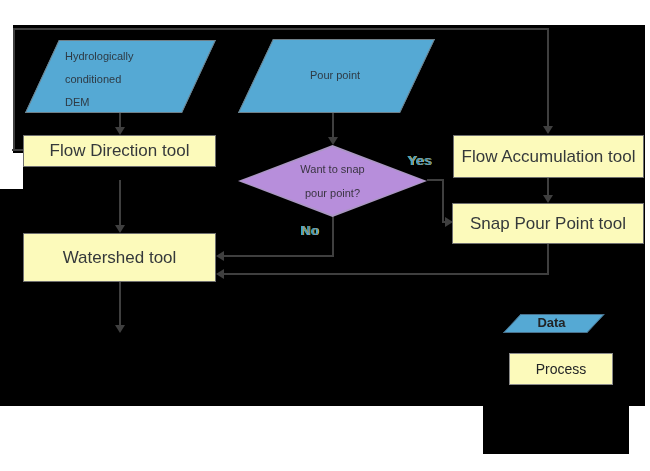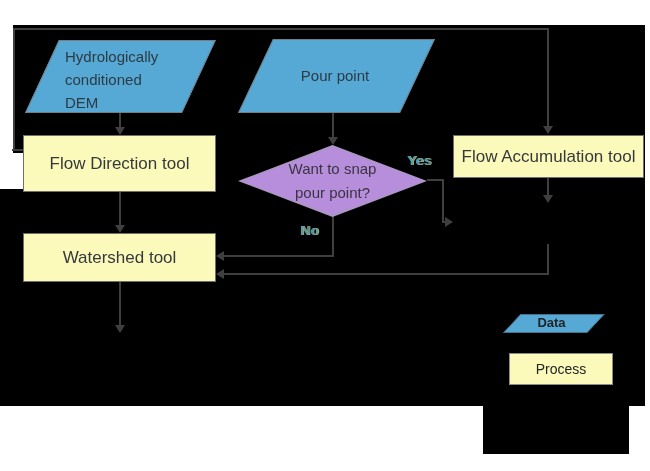--- a/index.html
+++ b/index.html
@@ -11,21 +11,21 @@
   .ah{position:absolute;width:0;height:0;}
   .ah-down{border-left:5px solid transparent;border-right:5px solid transparent;border-top:8px solid #3f3f3f;}
   .ah-left{border-top:5px solid transparent;border-bottom:5px solid transparent;border-right:8px solid #3f3f3f;}
   .ah-right{border-top:5px solid transparent;border-bottom:5px solid transparent;border-left:8px solid #3f3f3f;}
   
   .node{position:absolute;}
   .par{position:absolute;background:#55a9d4;border:1px solid #6f7f88;transform-origin:0 100%;}
   .box{position:absolute;box-sizing:border-box;background:#fcfabb;border:1.5px solid #6f6f6f;
        display:flex;align-items:center;justify-content:center;font-size:17px;color:#35393b;}
   .lbl{position:absolute;left:0;top:0;right:0;bottom:0;display:flex;align-items:center;
-       justify-content:center;font-size:15px;color:#2e3a44;text-align:center;}
+       justify-content:center;font-size:11px;color:#2e3a44;text-align:center;}
   .diamond-outer{position:absolute;left:0;top:0;right:0;bottom:0;background:#aa97c2;
        clip-path:polygon(50% 0,100% 50%,50% 100%,0 50%);}
   .diamond-inner{position:absolute;left:3px;top:2px;right:3px;bottom:2px;background:#b78edb;
        clip-path:polygon(50% 0,100% 50%,50% 100%,0 50%);}
   .edge-label{position:absolute;font-size:13px;letter-spacing:1px;color:#6699cc;
        text-shadow:1px 0 0 #bbaa33,-1px 0 0 #33bbcc;}
   .legend-text{color:#222426;}
 </style>
 </head>
 <body>
@@ -81,28 +81,31 @@
       <div>conditioned</div>
       <div>DEM</div>
     </div>
   </div>
 
   <div class="node" style="left:238px;top:39px;width:194px;height:72px;">
     <div class="par" style="width:160px;height:72px;transform:skewX(-25.3deg);"></div>
     <div class="lbl">Pour point</div>
   </div>
 
-  <div class="box" style="left:23px;top:135px;width:193px;height:57px;">
+  <div class="box" style="left:23px;top:135px;width:193px;height:32px;">
     <span>Flow Direction tool</span>
   </div>
 
   <div class="box" style="left:453px;top:135px;width:191px;height:43px;">
     <span>Flow Accumulation tool</span>
   </div>
 
+  <div class="box" style="left:452px;top:203px;width:192px;height:41px;">
+    <span>Snap Pour Point tool</span>
+  </div>
 
   <div class="node" style="left:238px;top:145px;width:189px;height:72px;">
     <div class="diamond-outer"></div>
     <div class="diamond-inner"></div>
     <div class="lbl" style="line-height:24px;display:block;padding-top:12px;color:#3a3442;">
       <div>Want to snap</div>
       <div>pour point?</div>
     </div>
   </div>
 

